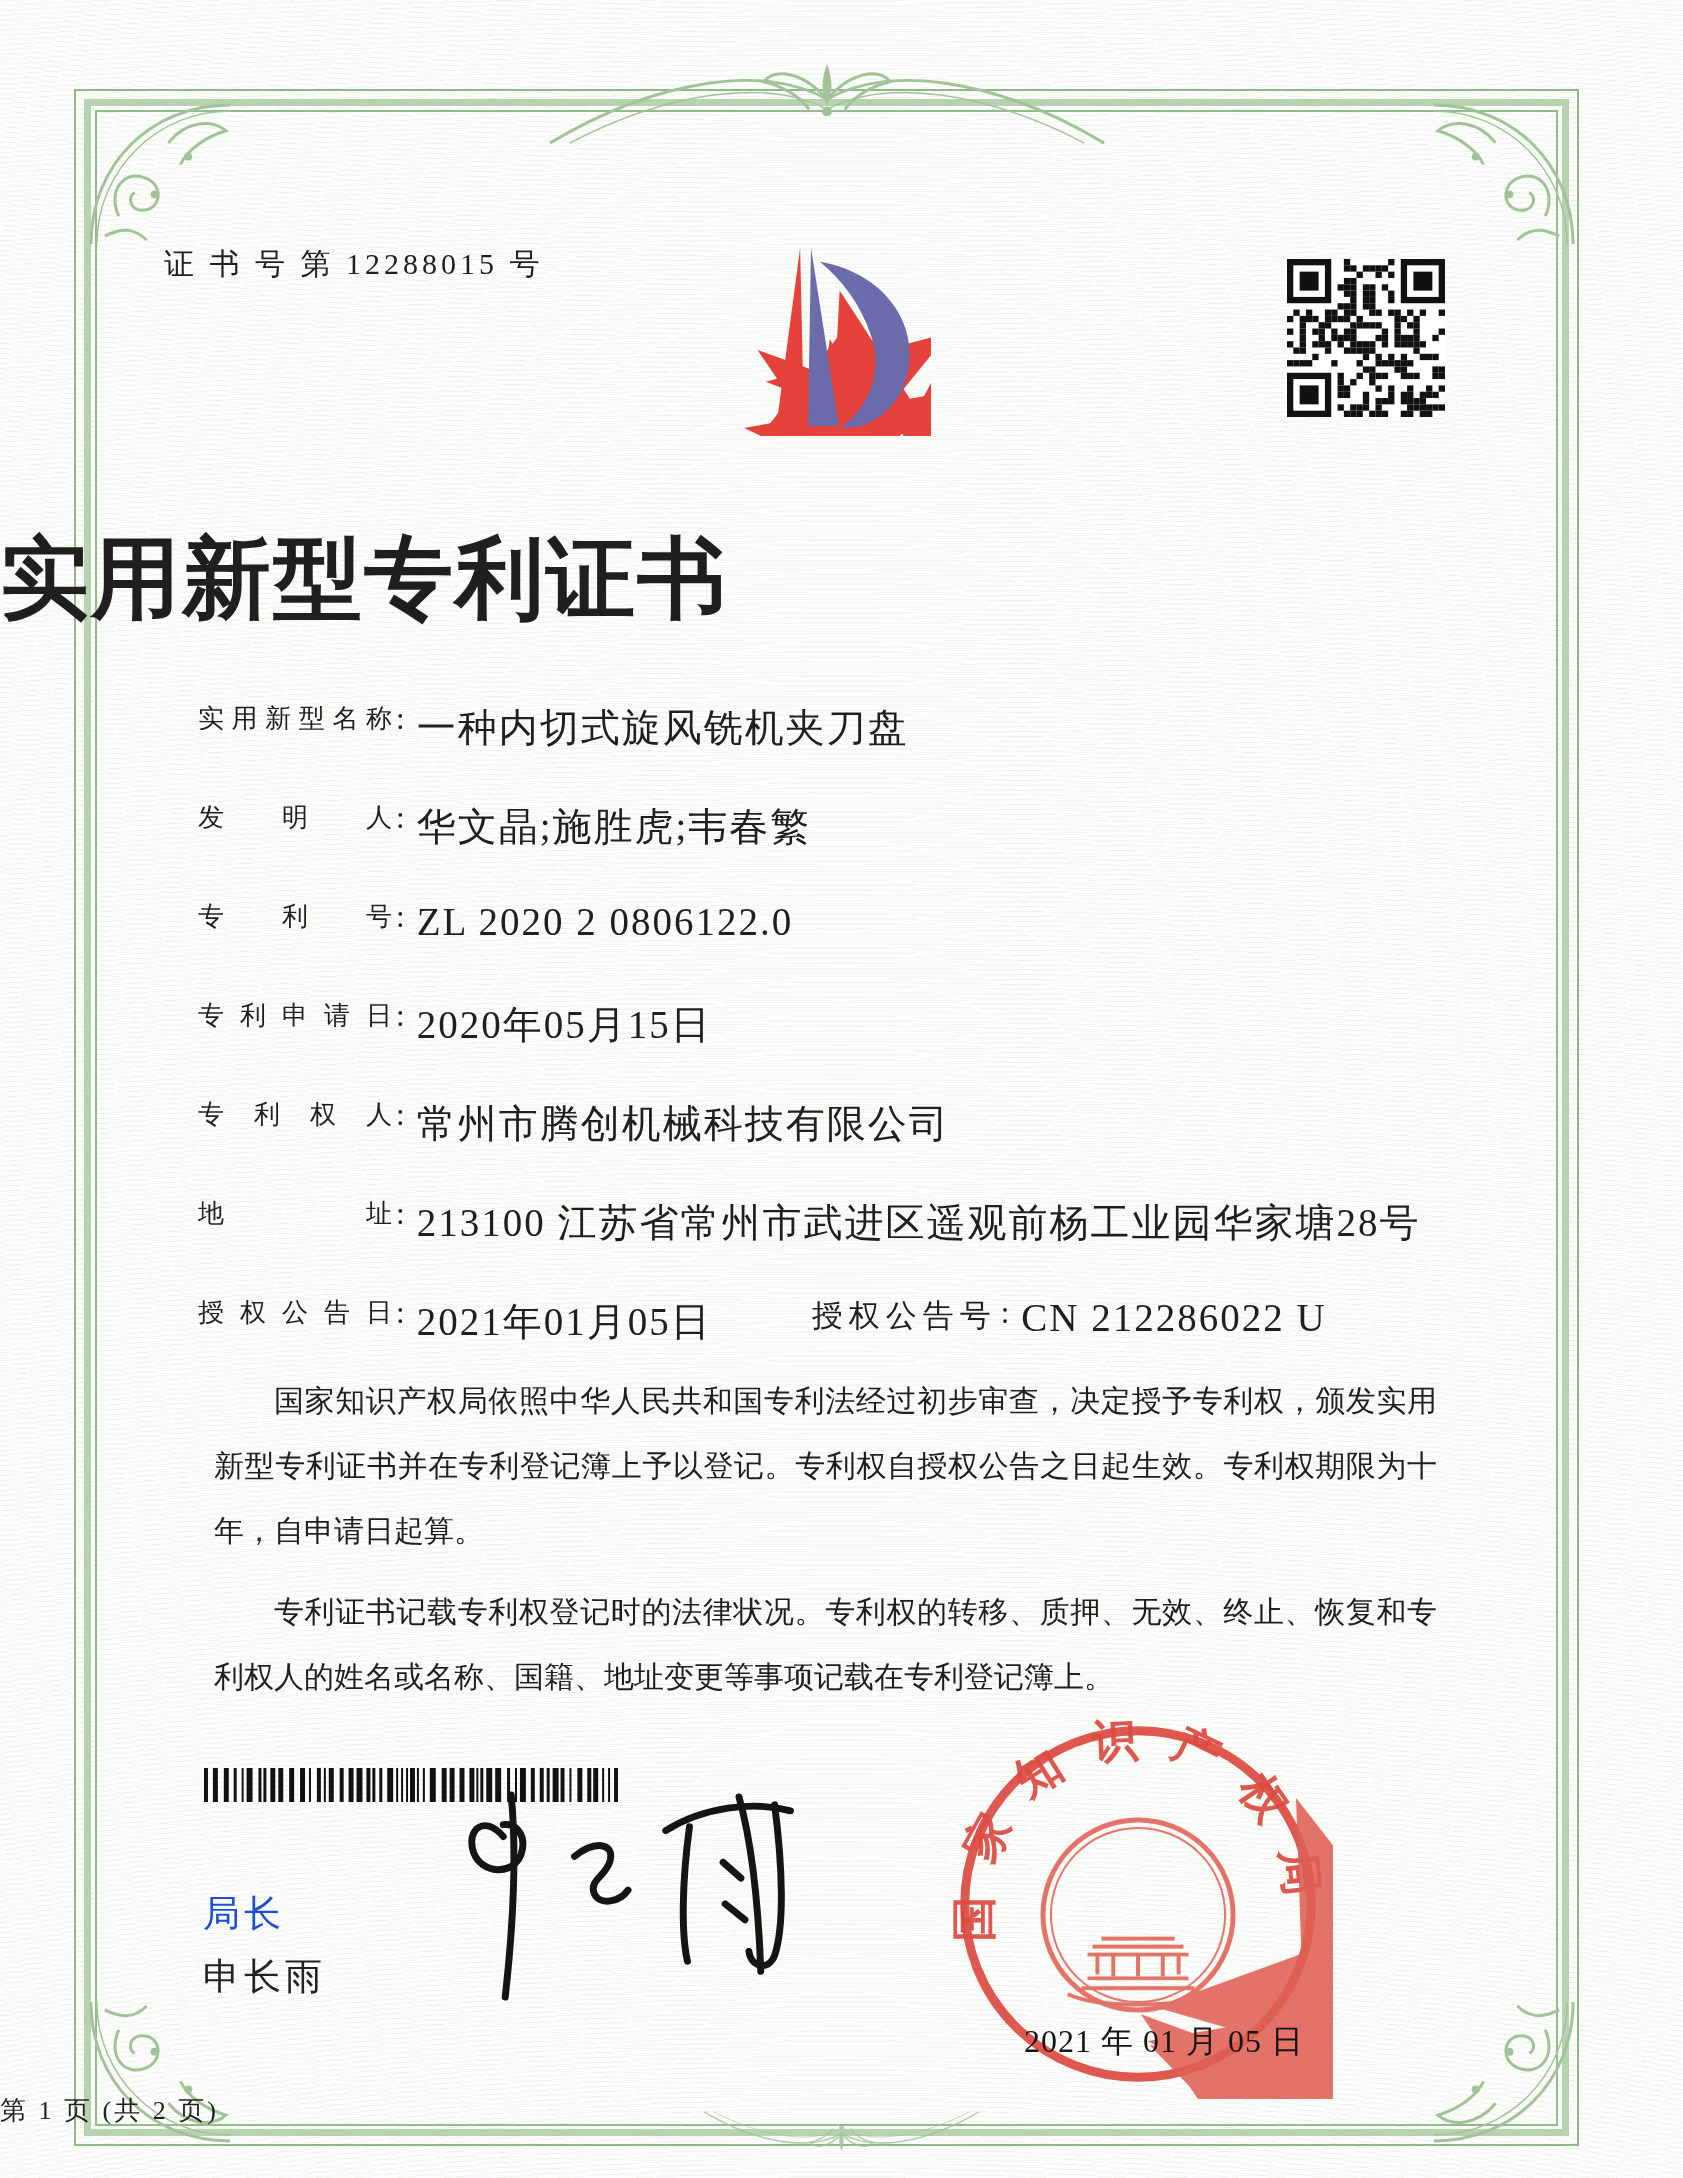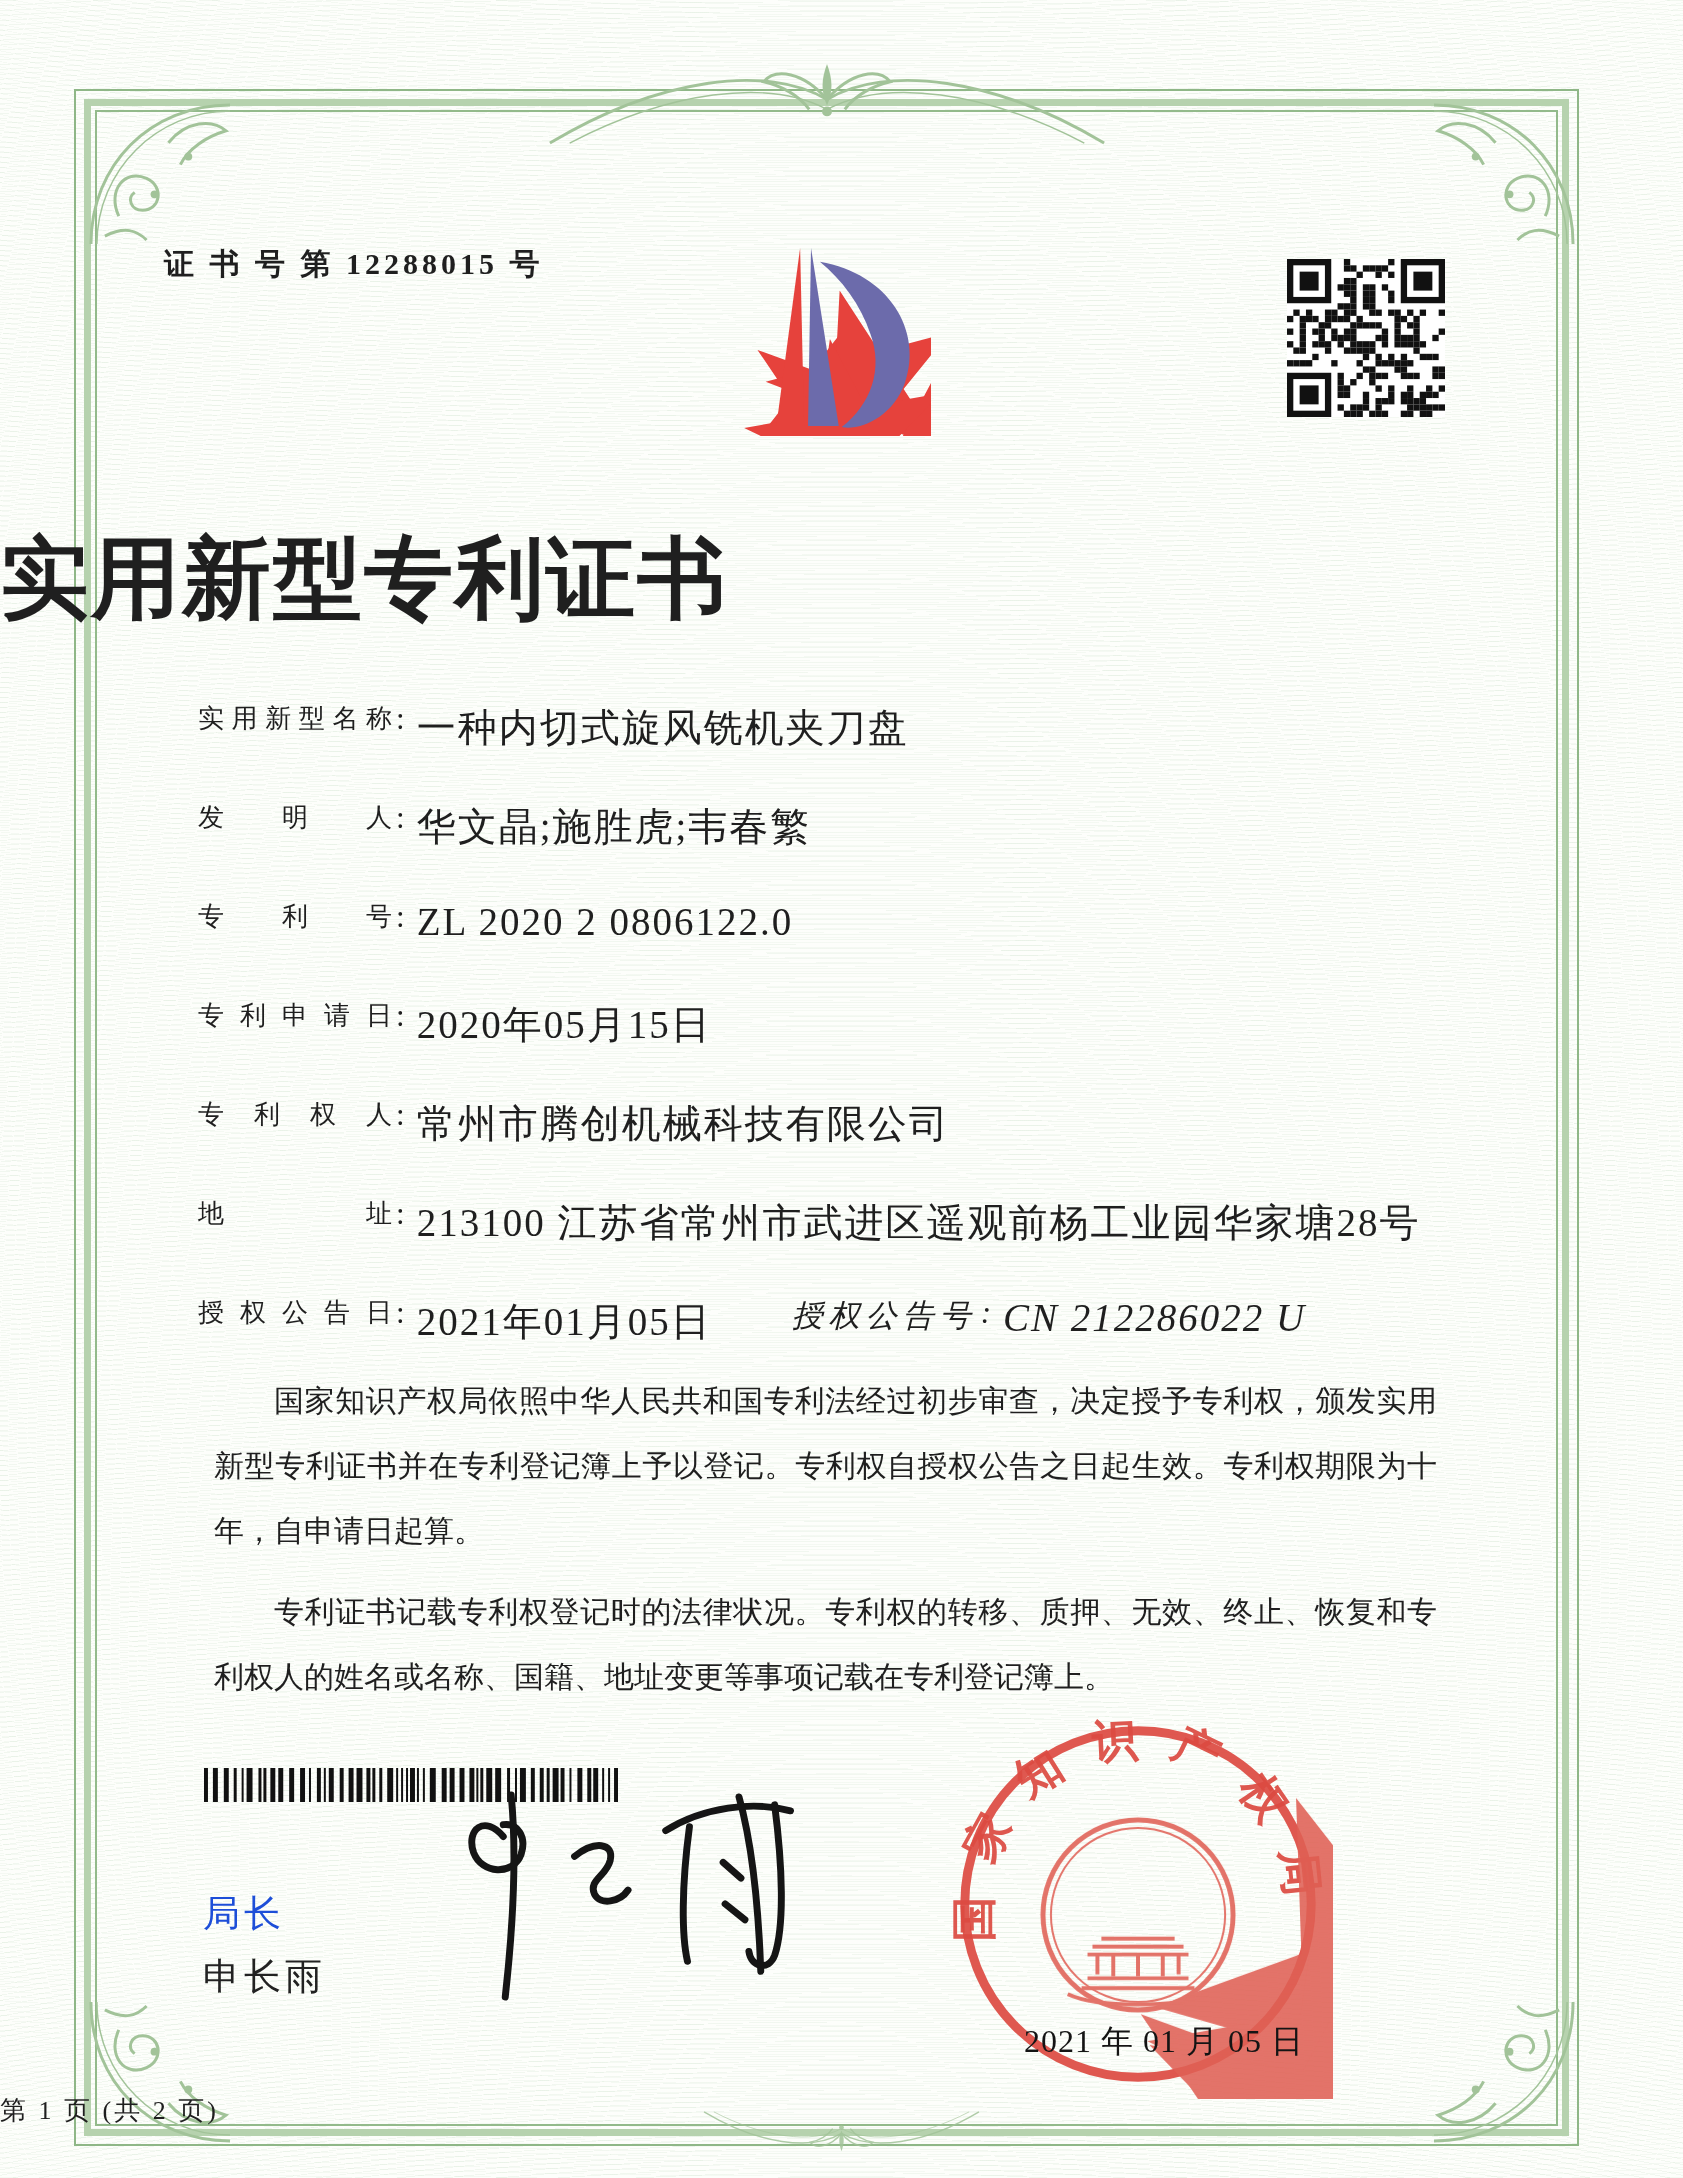--- a/index.html
+++ b/index.html
@@ -26,37 +26,37 @@
   .c-tl{left:85px;top:99px;}
   .c-tr{left:1430px;top:99px;transform:scaleX(-1);}
   .c-bl{left:85px;top:1998px;transform:scaleY(-1);}
   .c-br{left:1430px;top:1998px;transform:scale(-1,-1);}
   .crest-top{position:absolute;left:540px;top:48px;width:574px;height:109px;}
   .crest-bottom{position:absolute;left:698px;top:2105px;width:287px;height:54px;transform:scaleY(-1);opacity:.85;}
   .crest-top svg,.crest-bottom svg{width:100%;height:100%;display:block;}
 
   .cert-no{
     position:absolute;left:164px;top:244px;
-    font-size:30px;letter-spacing:4px;white-space:pre;font-weight:bold;
+    font-size:30px;letter-spacing:4px;white-space:pre;
   }
   .logo{position:absolute;left:693px;top:236px;width:238px;height:200px;}
   .qr{position:absolute;left:1287px;top:259px;width:158px;height:158px;}
   .title{
     position:absolute;left:0;top:519px;width:1584px;margin:0;
     font-size:89px;font-weight:700;letter-spacing:2px;
   }
   .fields{position:absolute;left:198px;top:701px;width:1366px;}
   .frow{height:55px;margin-bottom:44px;white-space:nowrap;}
   .flabel{
     display:inline-block;width:194px;font-size:26px;vertical-align:top;
     text-align:justify;text-align-last:justify;text-justify:inter-character;
   }
   .colon{display:inline-block;font-size:31px;margin:0 12px 0 4px;vertical-align:top;}
   .fvalue{display:inline-block;font-size:39px;letter-spacing:2px;vertical-align:top;}
-  .grant-right{display:inline-block;margin-left:80px;font-style:italic;}
+  .grant-right{display:inline-block;margin-left:100px;}
   .grant-right .flabel2{display:inline-block;font-size:31px;letter-spacing:6px;vertical-align:top;}
   .body-text{
     position:absolute;left:198px;top:1352px;width:1255px;
     font-size:30px;line-height:65px;text-align:justify;
   }
   .body-text p{margin:16px;text-indent:2em;}
   .barcode{position:absolute;left:204px;top:1768px;width:414px;height:34px;}
   .sig-title{position:absolute;left:203px;top:1889px;font-family:"Liberation Sans","DejaVu Sans",sans-serif;font-size:37px;letter-spacing:4px;color:#1d4ed8;}
   .sig-name{position:absolute;left:203px;top:1952px;font-family:"Liberation Sans","DejaVu Sans",sans-serif;font-size:37px;letter-spacing:4px;color:#222;}
   .signature{position:absolute;left:426px;top:1777px;width:416px;height:233px;}

